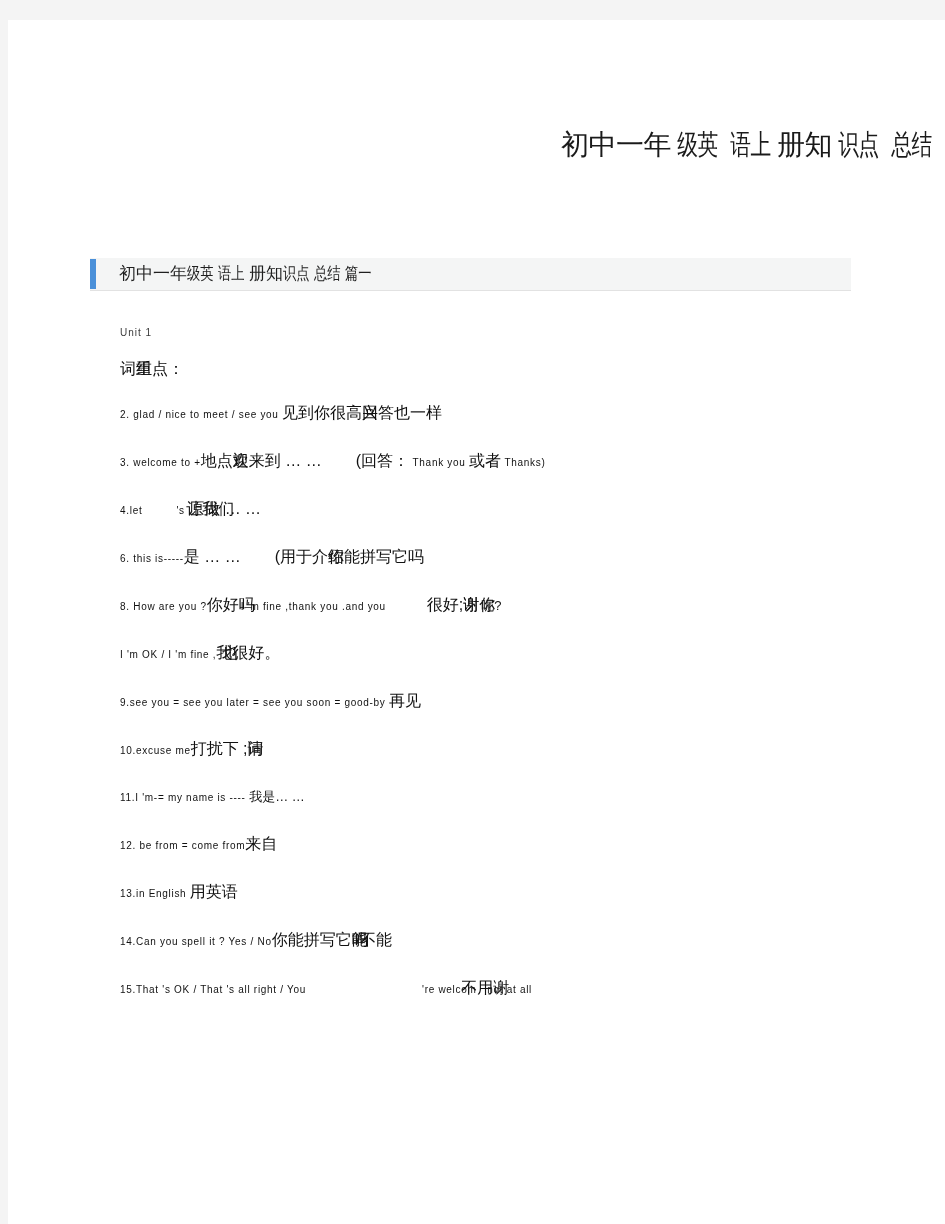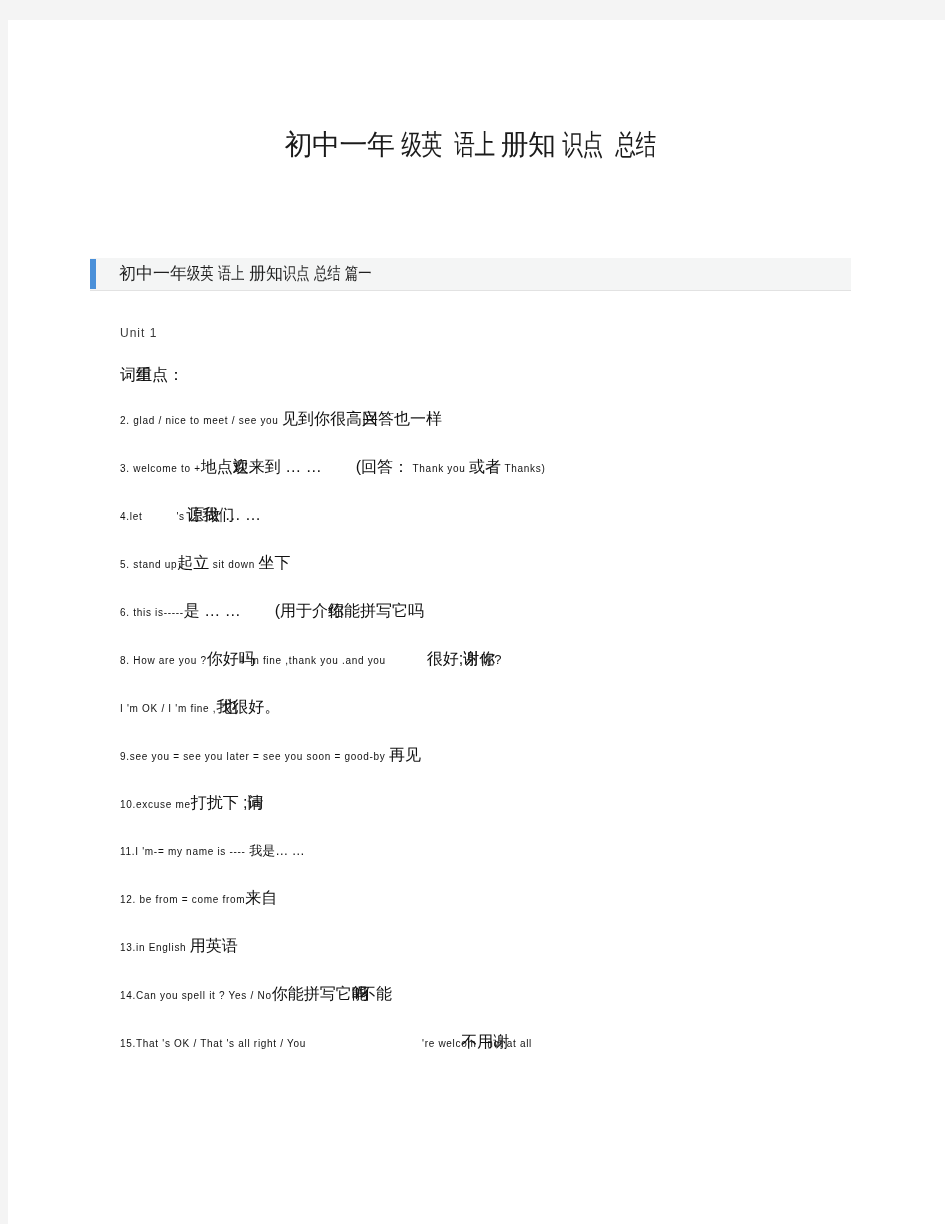--- a/index.html
+++ b/index.html
@@ -20,21 +20,21 @@
     width: 937px;
     height: 1204px;
     background: #ffffff;
     box-sizing: border-box;
   }
   .doc-title {
     position: absolute;
     left: 0;
     top: 108px;
     width: 930px;
-    text-align: center;
+    text-align: right;
     font-size: 28px;
     line-height: 34px;
     color: #1a1a1a;
     letter-spacing: -0.5px;
     white-space: nowrap;
   }
   .doc-title .squeeze {
     display: inline-block;
     transform: scaleX(0.74);
     transform-origin: center;
@@ -77,25 +77,25 @@
     left: 112px;
     top: 306px;
     width: 760px;
   }
   .line {
     position: relative;
     white-space: nowrap;
     color: #0d0d0d;
   }
   .unit-label {
-    font-size: 12px;
+    font-size: 10px;
     line-height: 14px;
     color: #3a3a3a;
     letter-spacing: 1px;
-    margin-bottom: 24px;
+    margin-bottom: 18px;
   }
   .heading-cn {
     font-size: 16px;
     line-height: 22px;
     margin-bottom: 26px;
   }
   .item {
     font-size: 10px;
     line-height: 14px;
     letter-spacing: 0.7px;
@@ -163,26 +163,20 @@
       <span class="en">Thank  you</span>
       <span class="cn">或者</span>
       <span class="en">Thanks)</span>
     </div>
 
     <div class="line item">
       <span class="en">4.</span><span class="en">let</span><span class="gap"></span><span class="en">'s</span>
       <span class="cn">原</span><span class="cn ovl" style="margin-left:-18px">让我们</span><span class="cn" style="margin-left:18px">做 … …</span>
     </div>
 
-    <div class="line item">
-      <span class="en">5.</span>
-      <span class="en">stand  up</span><span class="cn">起立</span>
-      <span class="en">sit  down</span>
-      <span class="cn">坐下</span>
-    </div>
 
     <div class="line item">
       <span class="en">6.</span>
       <span class="en">this  is-----</span><span class="cn">是 … …</span><span class="gap"></span><span class="cn">(用于介</span><span class="cn ovl">绍</span><span class="cn">你能拼写它吗</span>
     </div>
 
 
     <div class="line item">
       <span class="en">8.</span>
       <span class="en">How  are  you  ?</span><span class="cn">你好吗</span><span class="en ovl" style="margin-left:-14px">I 'm  fine  ,thank  you  .and  you</span><span class="gap" style="width:186px"></span><span class="cn">很好;谢</span><span class="cn ovl" style="margin-left:-16px">谢你</span><span class="cn-sm" style="margin-left:18px">呢?</span>

